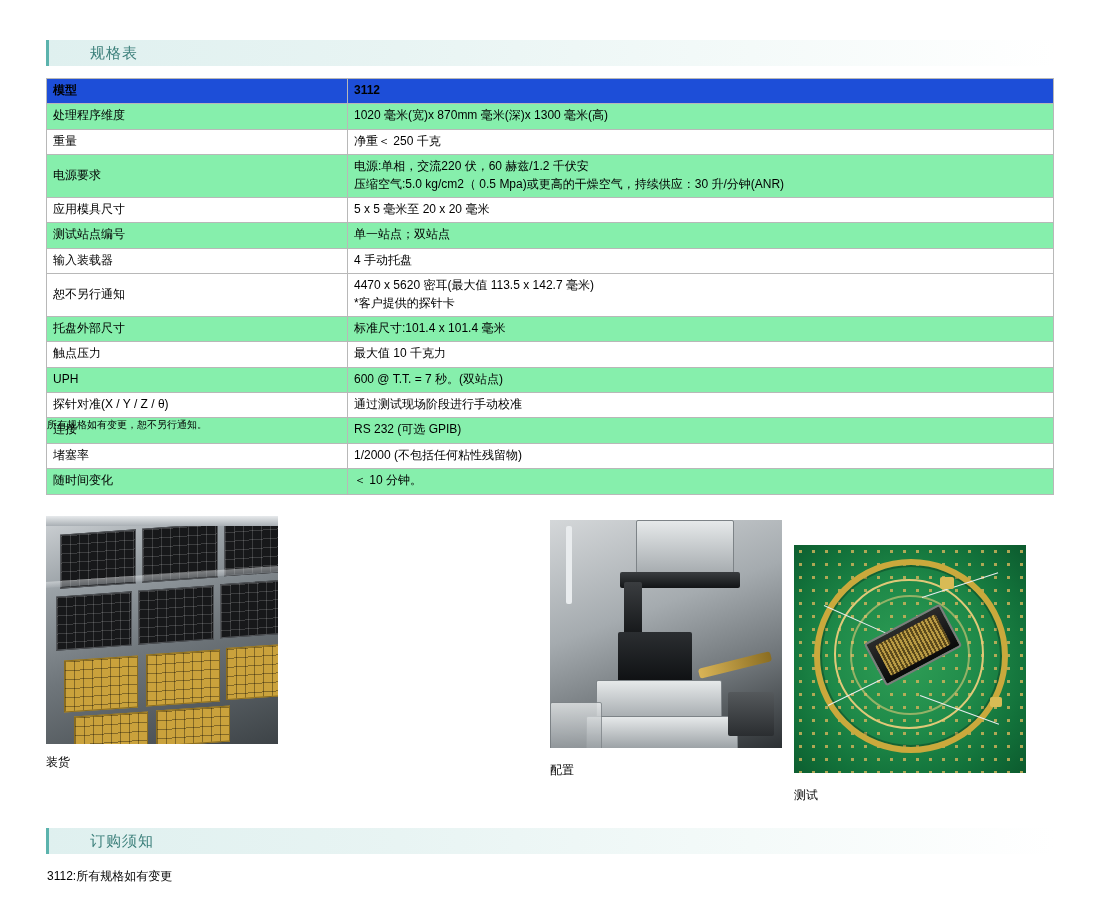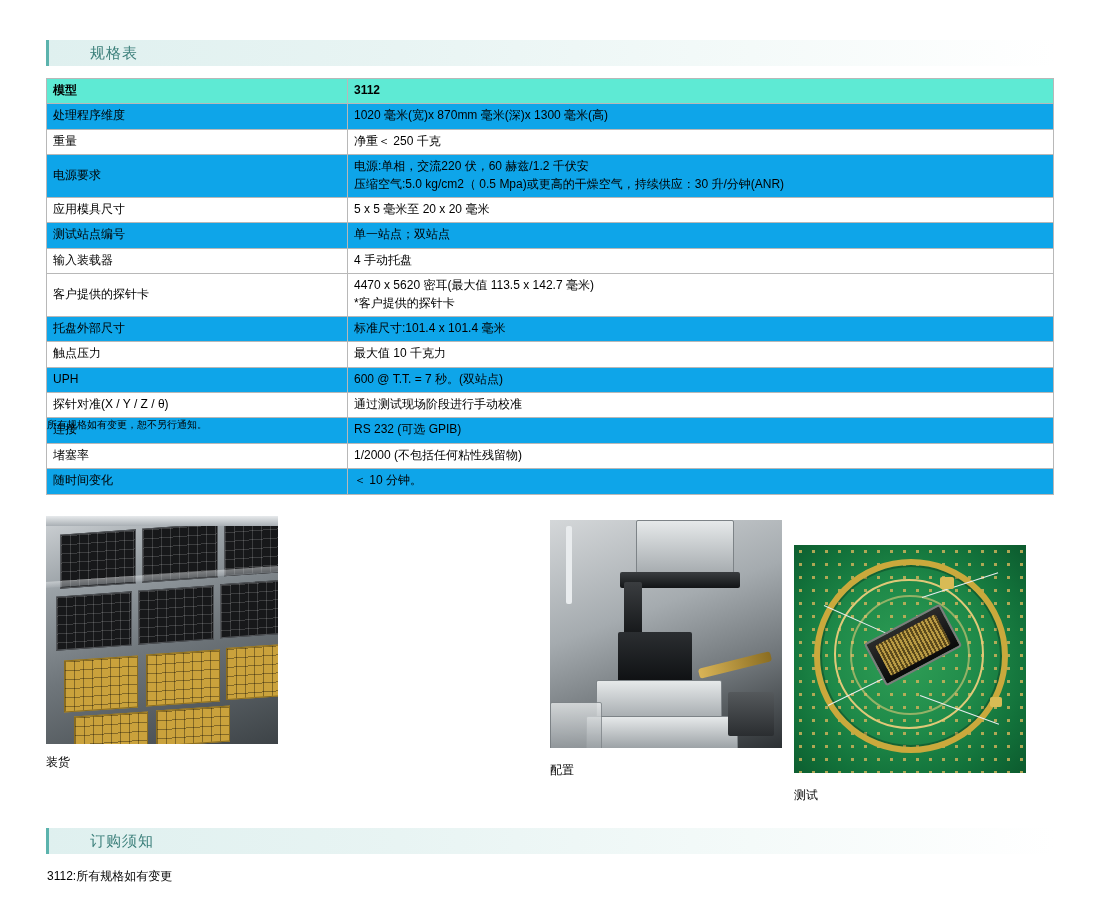--- a/index.html
+++ b/index.html
@@ -48,28 +48,28 @@
     font-size: 12px;
   }
   .spec-table td {
     border: 1px solid #b8b8b8;
     padding: 3px 6px 4px 6px;
     vertical-align: middle;
     line-height: 1.45;
     background: #ffffff;
   }
   .spec-table tr.shade td {
-    background: #0ea5e9;
+    background: #86efac;
   }
   .spec-table td.col-label {
     width: 288px;
   }
   .spec-table tr.head td {
     font-weight: bold;
-    background: #5eead4;
+    background: #1d4ed8;
   }
   .cell-sub {
     display: block;
   }
 
   .note {
     position: absolute;
     left: 47px;
     top: 418px;
     font-size: 10px;
@@ -270,21 +270,21 @@
     </tr>
     <tr class="shade">
       <td class="col-label">测试站点编号</td>
       <td>单一站点；双站点</td>
     </tr>
     <tr>
       <td class="col-label">输入装载器</td>
       <td>4 手动托盘</td>
     </tr>
     <tr>
-      <td class="col-label">客户提供的探针卡</td>
+      <td class="col-label">恕不另行通知</td>
       <td>
         <span class="cell-sub">4470 x 5620 密耳(最大值 113.5 x 142.7 毫米)</span>
         <span class="cell-sub">*客户提供的探针卡</span>
       </td>
     </tr>
     <tr class="shade">
       <td class="col-label">托盘外部尺寸</td>
       <td>标准尺寸:101.4 x 101.4 毫米</td>
     </tr>
     <tr>

